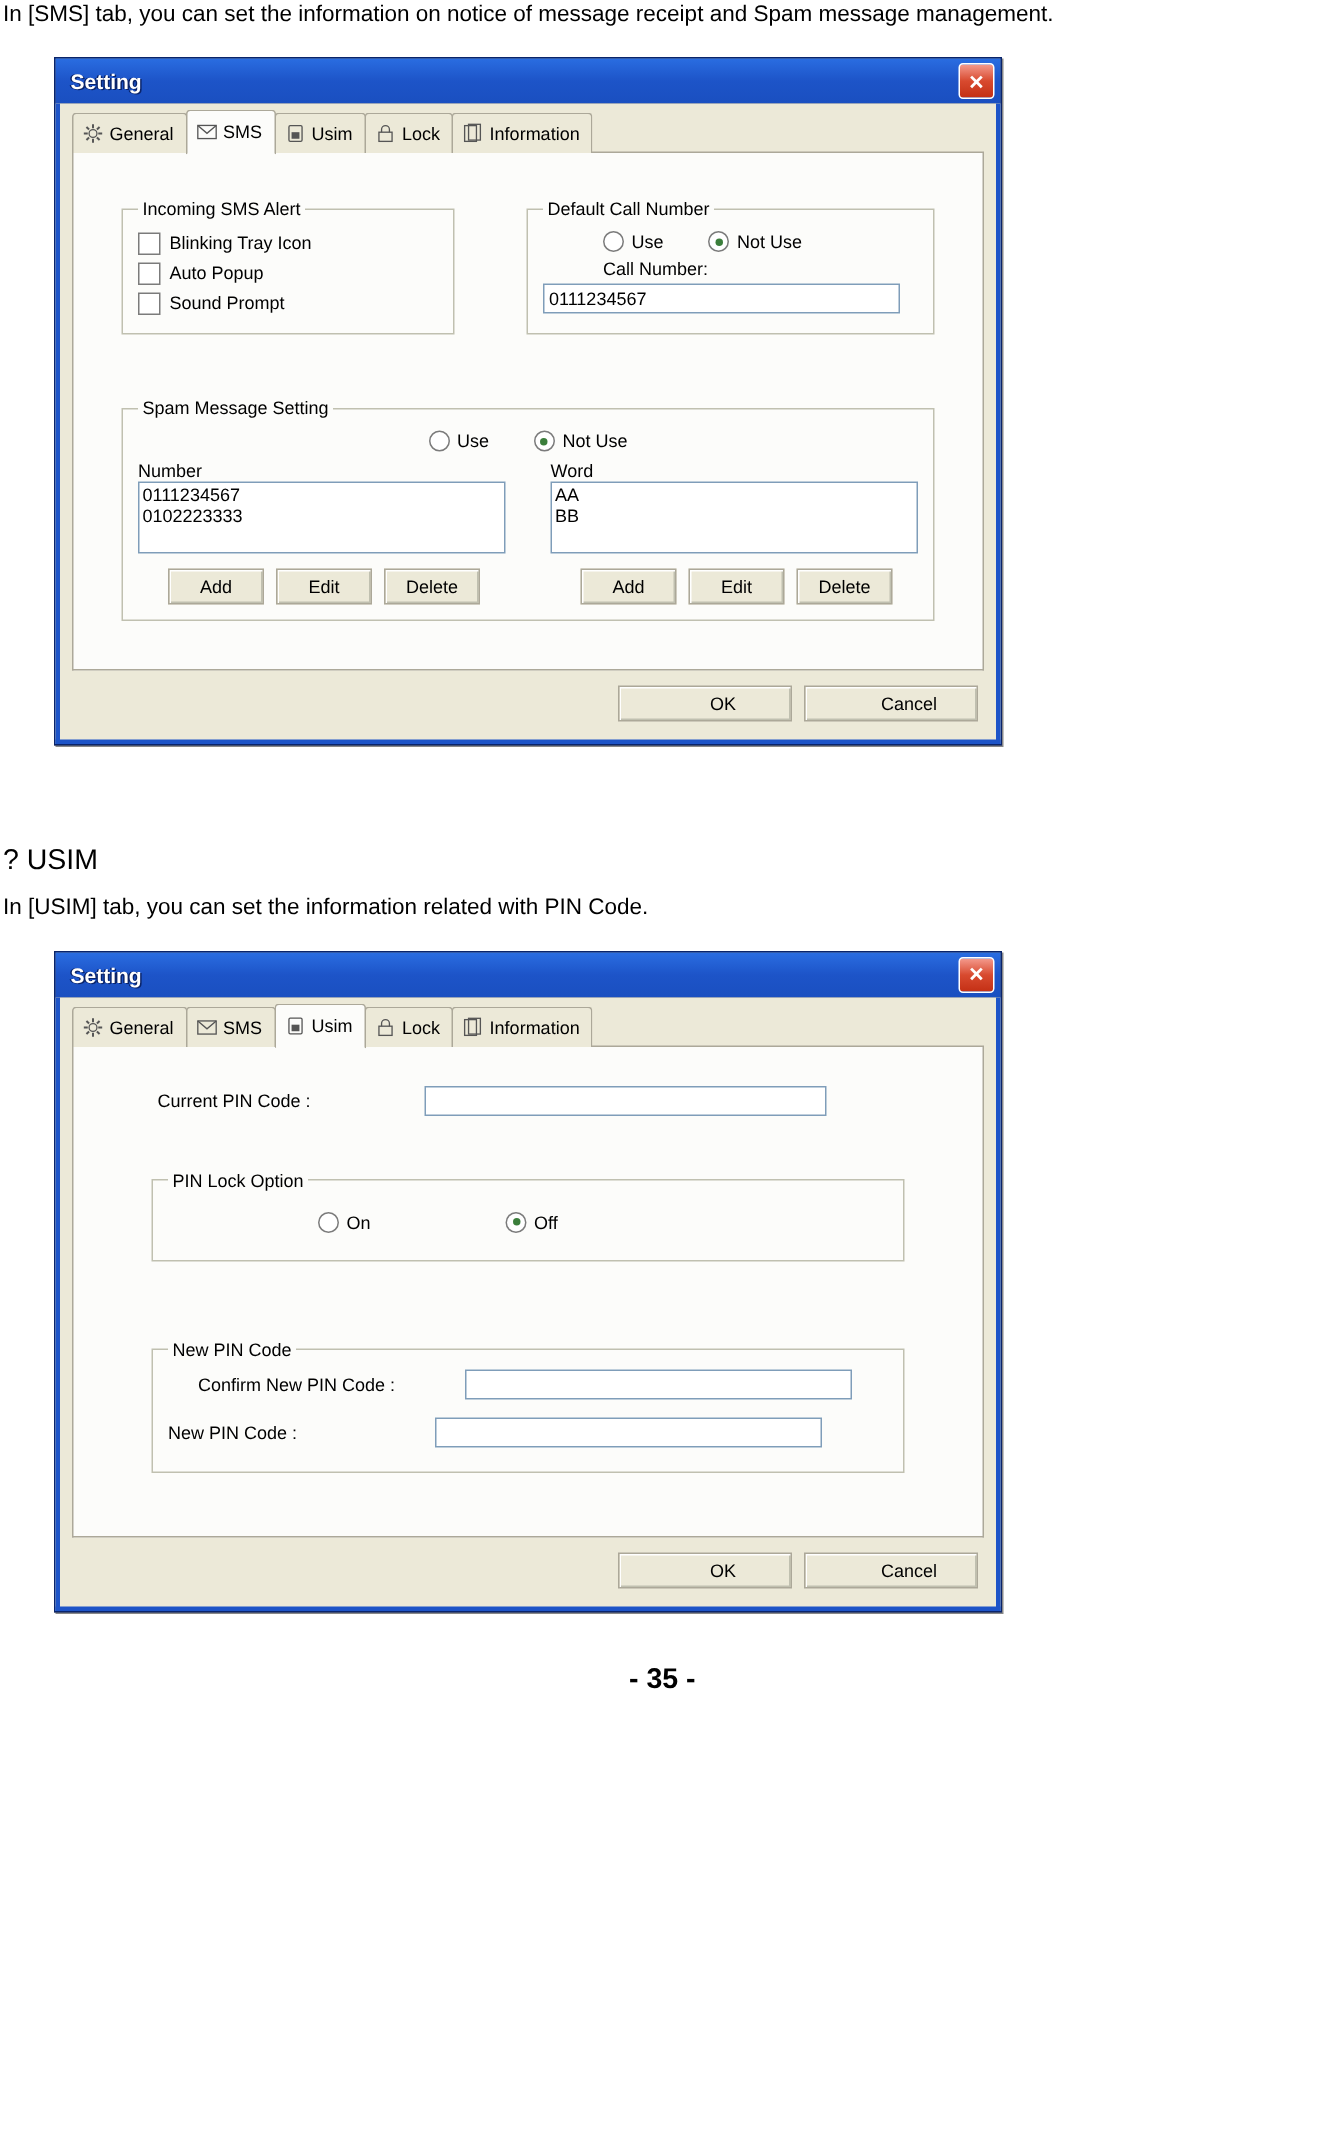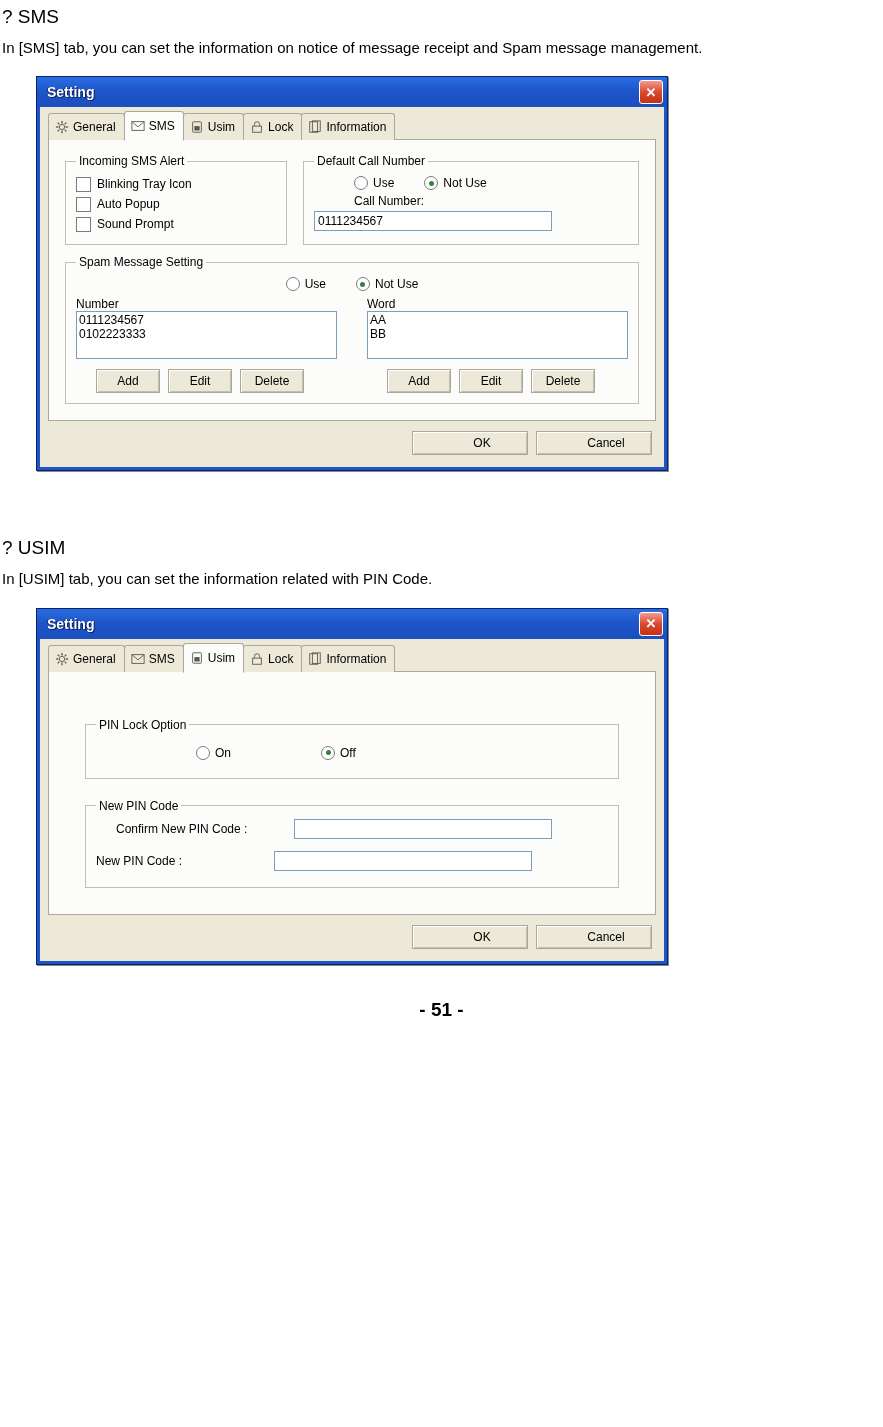--- a/index.html
+++ b/index.html
@@ -89,21 +89,21 @@
   .tabpane {
     border: 1px solid #aca899;
     border-top: none;
     background: #fcfcfa;
     padding: 14px 16px 16px 16px;
     min-height: 100px;
   }
   fieldset.group {
     border: 1px solid #c0c0b0;
     padding: 6px 10px 10px 10px;
-    margin: 0;
+    margin: 16px;
   }
   fieldset.group legend {
     font-size: 12px;
     padding: 0 3px;
     color: #000;
   }
   .row { display:flex; align-items:center; gap: 6px; padding-left: 20px; }
   .chk { display:flex; align-items:center; gap:6px; height:20px;}
   .chkbox {
     width:13px;height:13px;border:1px solid #7b7b7b; background:#fff;
@@ -140,21 +140,20 @@
   }
   .footer-btns .btn { min-width: 90px; padding-left: 24px; }
   .vgap { height: 10px; }
   .pagenum { text-align:center; font-weight:bold; padding: 34px 0 6px 0; font-size:19px;}
 </style>
 </head>
 <body>
 
 <div class="page">
 
-  <div class="heading">? SMS</div>
   <div class="bodytext">In [SMS] tab, you can set the information on notice of message receipt and Spam message management.</div>
 
   <div class="screenshot-wrap">
     <div class="win">
       <div class="titlebar">
         <span class="titlebar-text">Setting</span>
         <div class="closebtn">
           <span>✕</span>
         </div>
       </div>
@@ -369,20 +368,24 @@
                 <svg viewBox="0 0 16 16">
                   <rect x="2" y="2" width="9" height="12" fill="none" stroke="#555"></rect>
                   <rect x="5" y="1" width="9" height="12" fill="none" stroke="#555"></rect>
                 </svg>
               </span>
             <span>Information</span>
           </div>
         </div>
 
         <div class="tabpane" style="padding:26px 36px 26px 36px;">
+          <div class="row" style="gap:18px;">
+            <span style="width:160px;">Current PIN Code  :</span>
+            <div class="txtinput" style="width:260px;"></div>
+          </div>
 
           <div class="vgap"></div>
             <div class="vgap"></div>
 
           <fieldset class="group">
             <legend>PIN Lock Option</legend>
             <div class="row" style="gap:90px; padding:8px 0 8px 100px;">
               <div class="radio">
                 <span class="radiodot"></span>
                 <span>On</span>
@@ -411,14 +414,14 @@
         </div>
 
         <div class="footer-btns">
           <div class="btn">OK</div>
           <div class="btn">Cancel</div>
         </div>
       </div>
     </div>
   </div>
 
-  <div class="pagenum">- 51 -</div>
+  <div class="pagenum">- 35 -</div>
 </div>
 
 </body></html>

